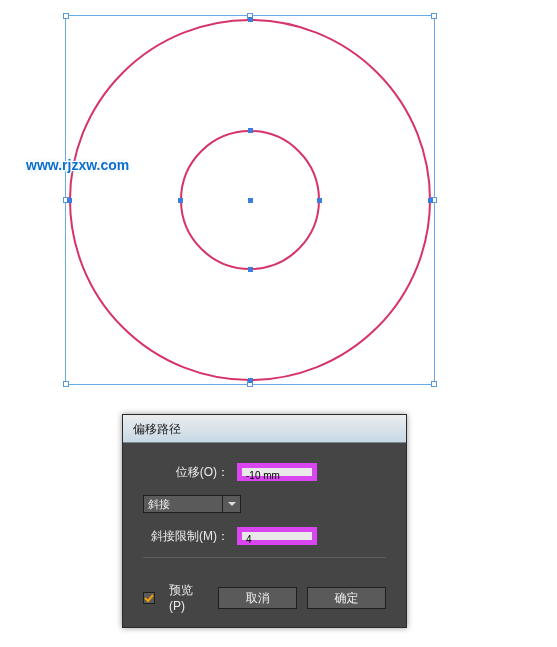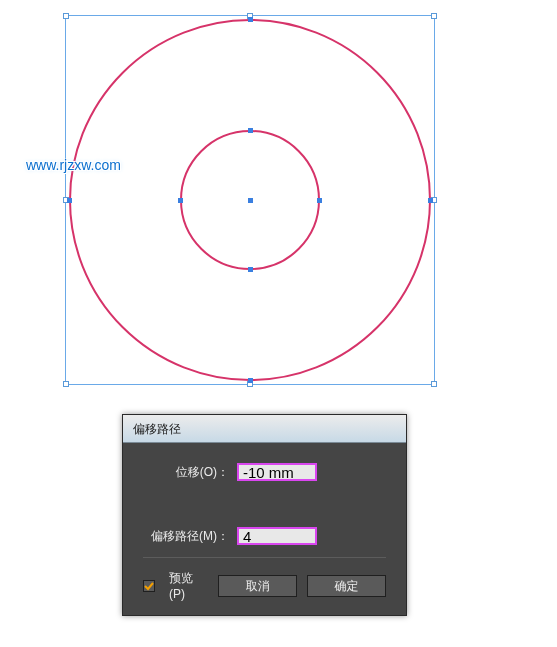--- a/index.html
+++ b/index.html
@@ -66,21 +66,21 @@
     background: #3a7fe0;
     top: 50%;
     left: 50%;
     margin: -2.5px 0 0 -2.5px;
   }
   .watermark {
     position: absolute;
     top: 157px;
     left: 26px;
     font-family: Arial, sans-serif;
-    font-weight: normal;
+    font-weight: bold;
     font-size: 14px;
     color: #0b6fcf;
     text-shadow:
       -1px -1px 0 #fff,
        1px -1px 0 #fff,
       -1px  1px 0 #fff,
        1px  1px 0 #fff,
        0 0 4px #a7d5ff;
     pointer-events: none;
   }
@@ -117,23 +117,23 @@
     width: 94px;
     text-align: right;
     padding-right: 8px;
     color: #eaeaea;
     font-size: 12px;
   }
   .text-input {
     width: 80px;
     height: 18px;
     background: #e8e8e8;
-    border: 2px solid #d946ef;
+    border: 5px solid #d946ef;
     color: #000;
-    font-size: 15px;
+    font-size: 10px;
     padding: 0 4px;
     line-height: 16px;
   }
   .select-wrap {
     display: flex;
     align-items: stretch;
     height: 18px;
   }
   .select-value {
     width: 80px;
@@ -153,21 +153,21 @@
     align-items: center;
     justify-content: center;
   }
   .select-arrow svg { width: 8px; height: 5px; }
 
   .dialog-actions {
     display: flex;
     align-items: center;
     gap: 10px;
     margin-top: 6px;
-    padding-top: 12px;
+    padding-top: 24px;
     border-top: 1px solid #5c5c5c;
   }
   .checkbox {
     width: 12px;
     height: 12px;
     background: #5a5a5a;
     border: 1px solid #1f1f1f;
     display: inline-flex;
     align-items: center;
     justify-content: center;
@@ -227,24 +227,32 @@
 <div class="dialog">
   <div class="dialog-title">偏移路径</div>
   <div class="dialog-body">
 
     <div class="form-row">
       <div class="form-label">位移(O)：</div>
       <div class="text-input">-10 mm</div>
     </div>
 
     <div class="form-row">
+      <div class="select-wrap">
+        <div class="select-value">斜接</div>
+        <div class="select-arrow">
+          <svg viewBox="0 0 10 6">
+              <path d="M0 0 L5 5 L10 0 Z" fill="#ddd"></path>
+            </svg>
+        </div>
+      </div>
     </div>
 
     <div class="form-row">
-      <div class="form-label">偏移路径(M)：</div>
+      <div class="form-label">斜接限制(M)：</div>
       <div class="text-input">4</div>
     </div>
 
     <div class="dialog-actions">
       <span class="checkbox">
         <svg viewBox="0 0 10 10">
             <path d="M1 5 L4 8 L9 2" stroke="#f5a000" stroke-width="2" fill="none"></path>
           </svg>
       </span>
       <span class="checkbox-label">预览(P)</span>

